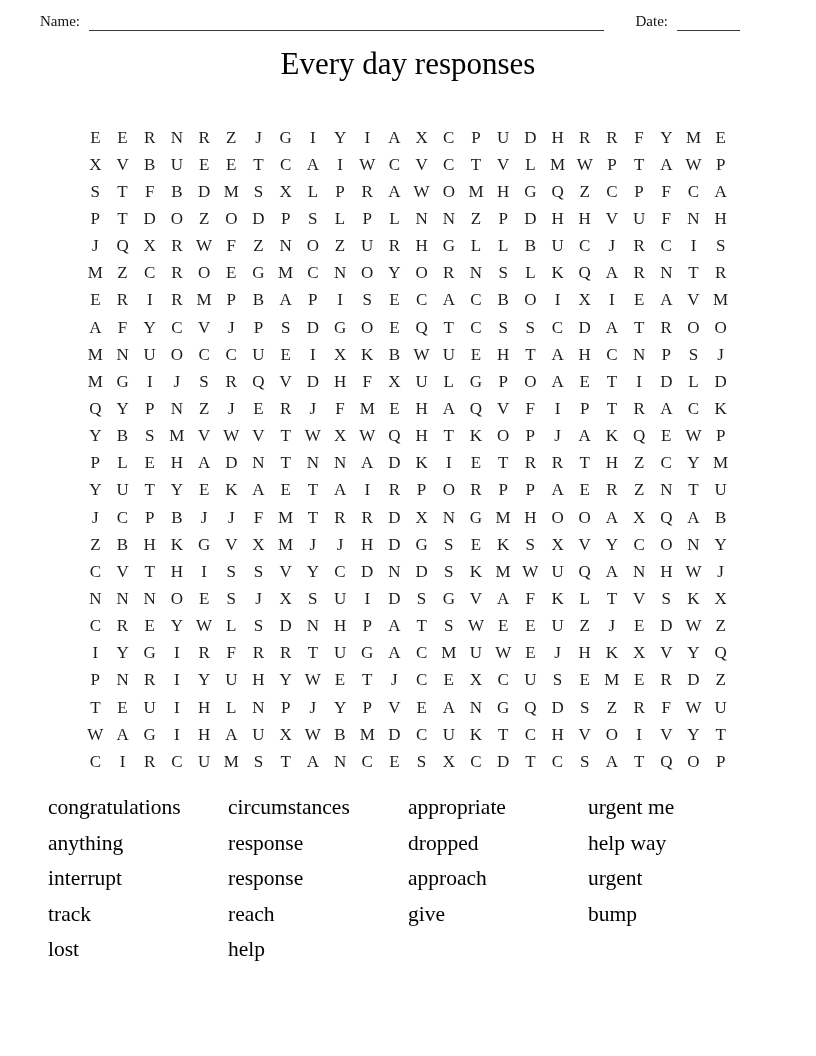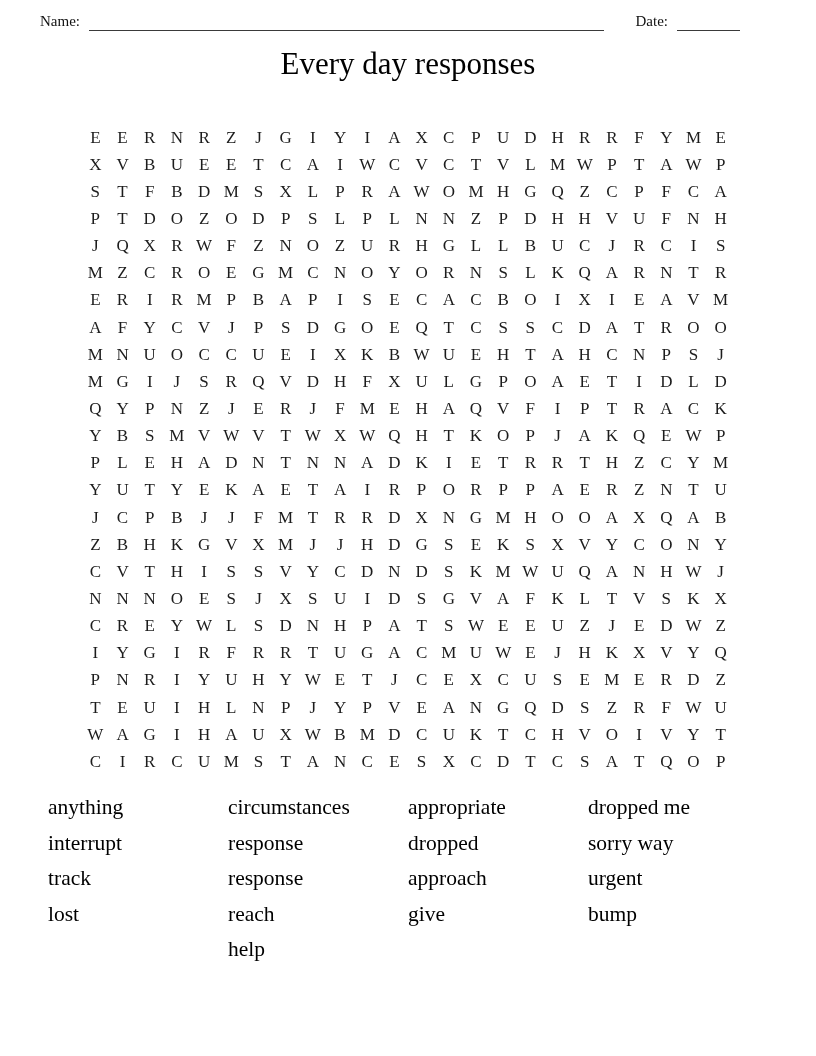--- a/index.html
+++ b/index.html
@@ -701,39 +701,40 @@
         <span class="grid-cell">A</span>
         <span class="grid-cell">T</span>
         <span class="grid-cell">Q</span>
         <span class="grid-cell">O</span>
         <span class="grid-cell">P</span>
       </div>
     </div>
 
   <div class="word-list">
       <div class="word-col">
+        <div class="word">congratulations</div>
         <div class="word">anything</div>
         <div class="word">interrupt</div>
         <div class="word">track</div>
         <div class="word">lost</div>
       </div>
       <div class="word-col">
         <div class="word">circumstances</div>
         <div class="word">response</div>
         <div class="word">response</div>
         <div class="word">reach</div>
         <div class="word">help</div>
       </div>
       <div class="word-col">
         <div class="word">appropriate</div>
         <div class="word">dropped</div>
         <div class="word">approach</div>
         <div class="word">give</div>
       </div>
       <div class="word-col">
-        <div class="word">dropped me</div>
-        <div class="word">sorry way</div>
+        <div class="word">urgent me</div>
+        <div class="word">help way</div>
         <div class="word">urgent</div>
         <div class="word">bump</div>
       </div>
     </div>
 
 </div>
 
 </body></html>

